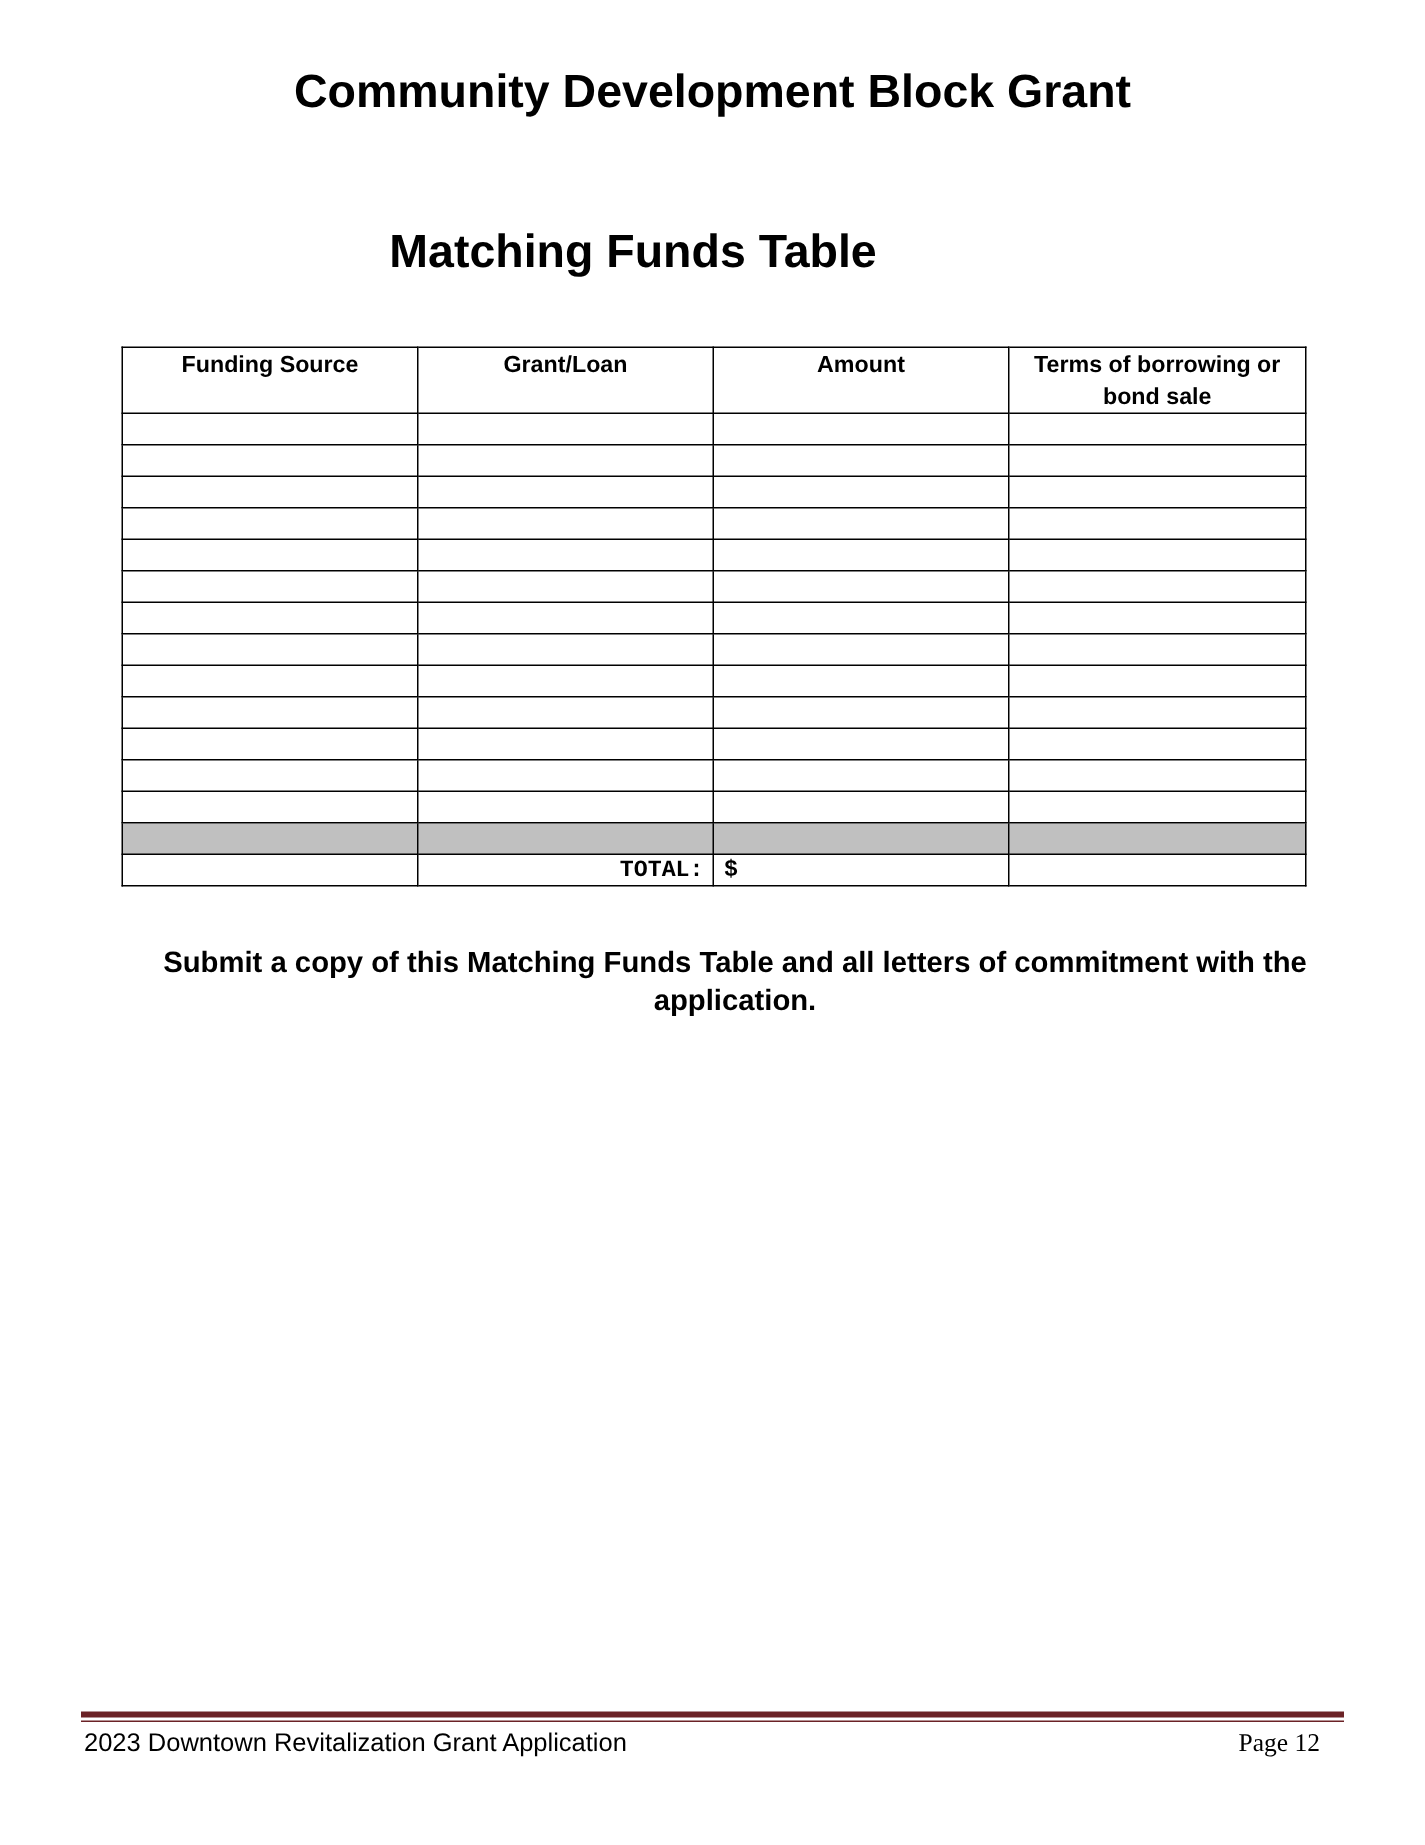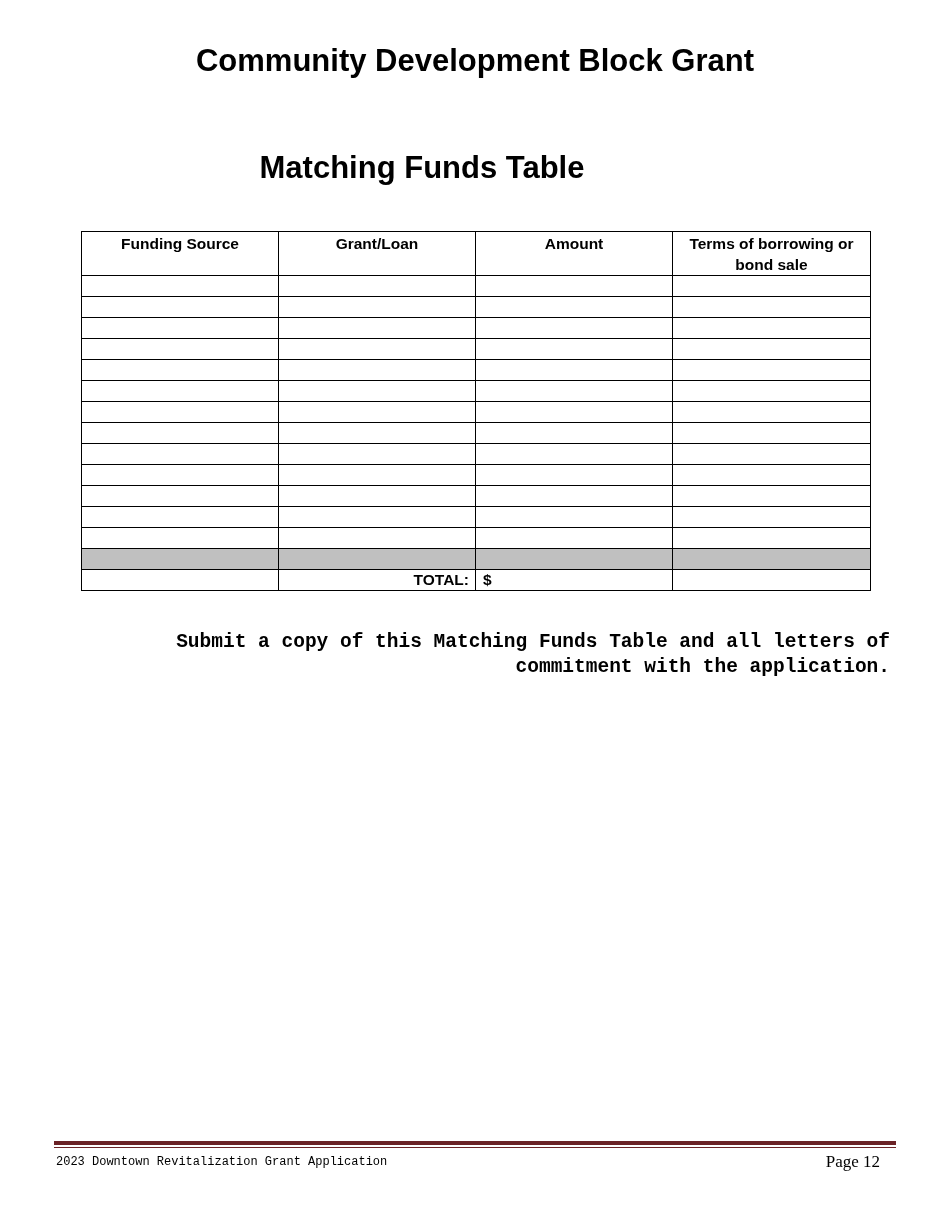--- a/index.html
+++ b/index.html
@@ -59,35 +59,35 @@
       vertical-align: top;
       line-height: 21px;
       padding-top: 1px;
     }
     table.funds tr.gray td {
       background: #c0c0c0;
     }
     td.total-label {
       text-align: right;
       padding-right: 6px !important;
+      font-family: Liberation Mono, monospace;
     }
     td.total-value {
       text-align: left;
       padding-left: 7px !important;
     }
     .note {
       position: absolute;
       left: 90px;
       top: 630px;
       width: 800px;
-      text-align: right;
+      text-align: center;
       font-weight: bold;
       font-size: 19.5px;
       line-height: 25px;
-      font-family: Liberation Mono, monospace;
     }
     .footer-rule-thick {
       position: absolute;
       left: 54px;
       top: 1141px;
       width: 842px;
       height: 4px;
       background: #6b2226;
     }
     .footer-rule-thin {
@@ -95,22 +95,22 @@
       left: 54px;
       top: 1147px;
       width: 842px;
       height: 1px;
       background: #6b2226;
     }
     .footer-left {
       position: absolute;
       left: 56px;
       top: 1151px;
-      font-family: Liberation Mono, monospace;
-      font-size: 12px;
+      font-family: Liberation Sans, sans-serif;
+      font-size: 17px;
       line-height: 22px;
     }
     .footer-right {
       position: absolute;
       right: 70px;
       top: 1151px;
       font-family: "Liberation Serif", "DejaVu Serif", serif;
       font-size: 17px;
       line-height: 22px;
     }

